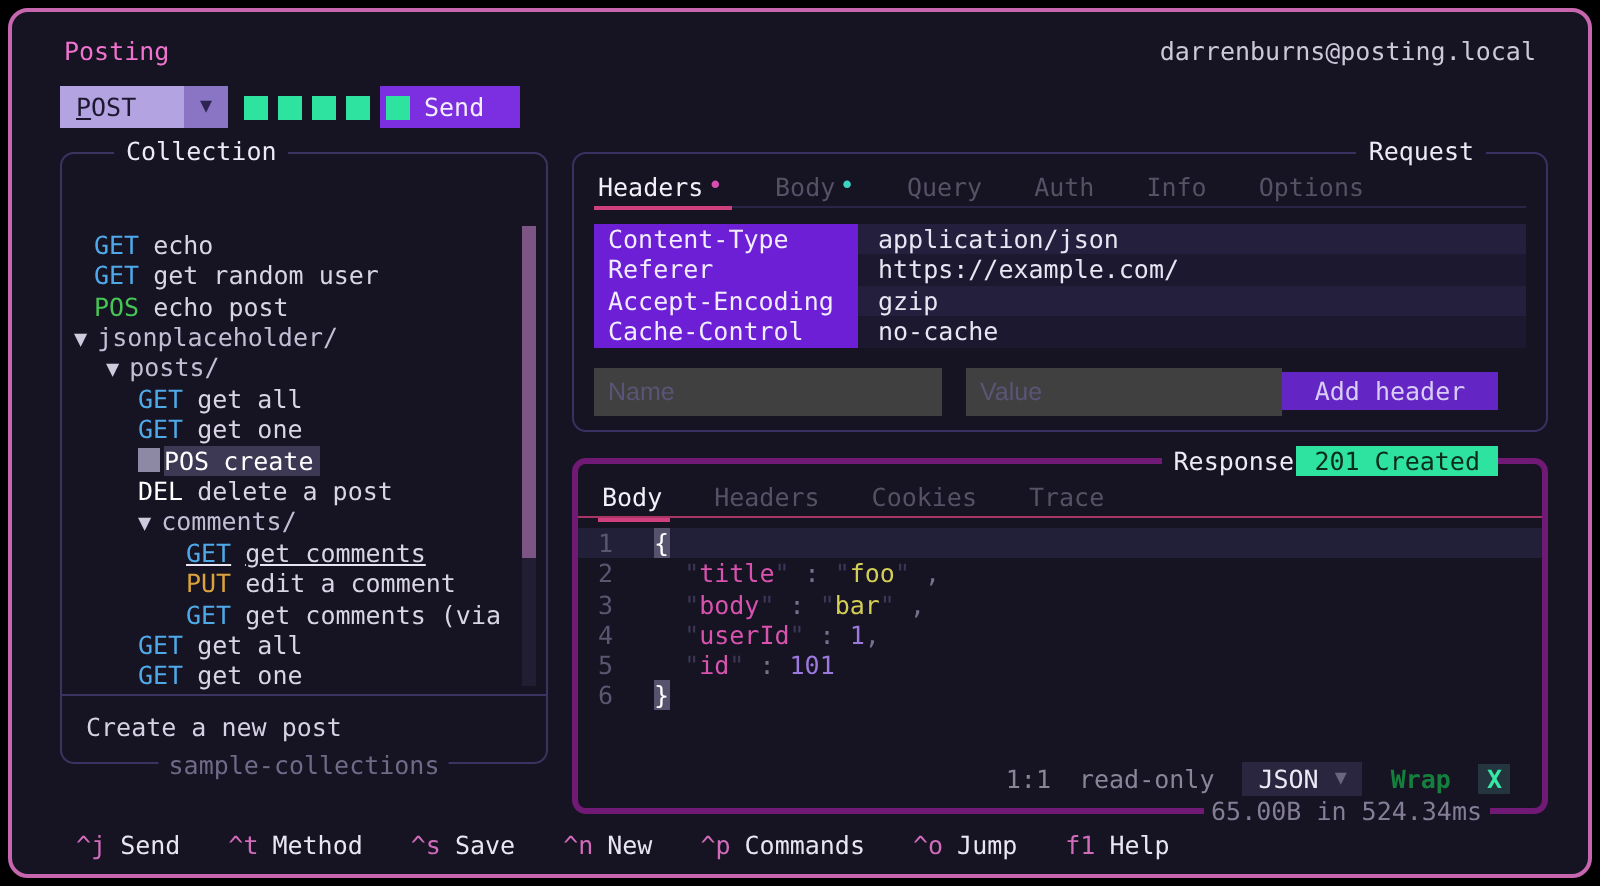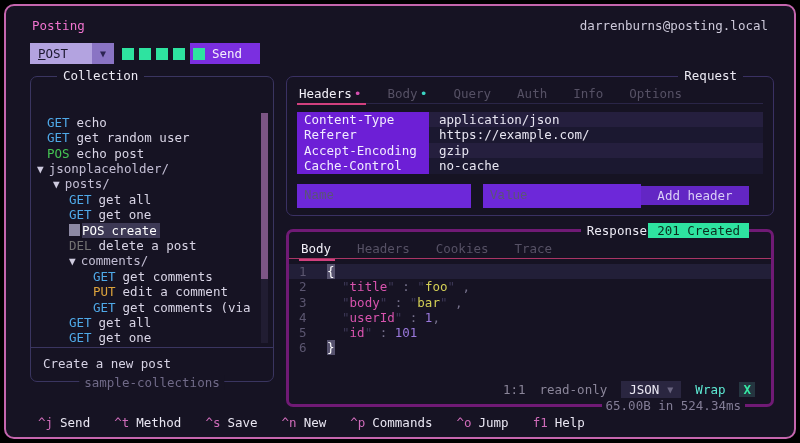--- a/index.html
+++ b/index.html
@@ -37,21 +37,21 @@
   .sidebar { width:244px; border:1px solid #3a3560; border-radius:7px; position:relative;
              display:flex; flex-direction:column; height:306px; }
   .panel-chip { position:absolute; top:-9px; background:#161323; padding:0 6px; color:#eceaf4; z-index:3; }
   .chip-collection { left:26px; }
   .tree { flex:1; padding-top:6px; overflow:hidden; position:relative;margin-top:32px; }
   .tree-row { height:15.4px; line-height:15.4px; white-space:pre; cursor:pointer; display:flex; align-items:center; }
   .row-inner { display:inline-block; padding:0 3px 0 0; }
   .m { margin-right:7px; }
   .m-get { color:#4fa9e8; }
   .m-pos { color:#45c554; }
-  .m-del { color:#737373; }
+  .m-del { color:#ffffff; }
   .m-put { color:#dca33c; }
   .req-name { color:#d9d5e6; }
   .arrow { color:#cfcbdf; margin-right:5px; font-size:11px; }
   .folder-name { color:#c3bed4; }
   .tree-row.sel .row-inner { background:#3d3955; }
   .tree-row.sel .m, .tree-row.sel .req-name { color:#ffffff; }
   .cursor-block { display:inline-block; width:11px; height:12px; background:#8d89a4; margin-right:2px; }
   .scrollbar { position:absolute; top:4px; right:5px; width:7px; bottom:4px; background:#211d32; }
   .scroll-thumb { width:100%; height:72%; background:#7c5585; }
   .sidebar-divider { border-top:1px solid #3a3560; }
@@ -70,22 +70,22 @@
   .tab.active::after { content:""; position:absolute; left:-2px; right:-4px; bottom:-2px; height:2px; background:#d1407e; }
 
   .hdr-table { margin-top:8px; }
   .hdr-row { display:flex; height:15.4px; line-height:15.4px; cursor:pointer; }
   .hdr-row:nth-child(odd)  { background:#251f3e; }
   .hdr-row:nth-child(even) { background:#1b1830; }
   .hdr-key { width:132px; background:#6d1fd6; color:#f2ecff; padding-left:7px; }
   .hdr-val { padding-left:10px; color:#e8e6f2; }
 
   .hdr-inputs { display:flex; margin-top:10px; align-items:center; }
-  .mini-input { background:#6d28d9; border:none; outline:none; height:19px; color:#e8e5f2;
-                font-family:Liberation Mono, monospace; font-size:12.5px; padding:12px 7px; }
+  .mini-input { background:#404040; border:none; outline:none; height:19px; color:#e8e5f2;
+                font-family:Liberation Sans, sans-serif; font-size:12.5px; padding:12px 7px; }
   .mini-input::placeholder { color:#5a5576; }
   .name-input { width:174px; }
   .value-input { width:158px; margin-left:12px; }
   .add-header-btn { margin-left:auto; margin-right:14px; width:120px; height:19px; background:#6326c4;
                     color:#d9cdf6; display:flex; align-items:center; justify-content:center; cursor:pointer; }
 
   .response-panel { border:3px solid #701a75; border-radius:7px; position:relative; flex:1;
                     display:flex; flex-direction:column; padding:6px 0 0 0; }
   .chip-response { right:118px; }
   .status-badge { position:absolute; top:-9px; right:22px; background:#2ee3a0; color:#0c2b1e; padding:0 9px; z-index:3; }
@@ -101,21 +101,21 @@
   .tk-q { color:#3c3756; }
   .tk-key { color:#d853ae; }
   .tk-pn { color:#76718c; }
   .tk-str { color:#d3cf55; }
   .tk-num { color:#9b79dd; }
 
   .resp-status { display:flex; justify-content:flex-end; align-items:center; gap:14px; height:22px;
                  padding-right:16px; margin-bottom:4px; color:#8a8599; }
   .fmt-select { background:#2a2640; color:#eceaf4; padding:1px 8px; display:flex; gap:8px; align-items:center; cursor:pointer; }
   .fmt-select .dd { color:#6a6580; font-size:10px; }
-  .wrap-label { color:#5eead4; }
+  .wrap-label { color:#15803d;font-weight:bold; }
   .wrap-check { background:#253540; color:#36e8a4; padding:0 4px; font-weight:bold; cursor:pointer; }
   .size-chip { position:absolute; bottom:-9px; right:26px; background:#161323; padding:0 4px; color:#837d96; white-space:nowrap; }
 
   
   .footer { height:30px; display:flex; align-items:center; gap:24px; padding-left:32px; }
   .kb { display:flex; gap:7px; cursor:pointer; white-space:nowrap; }
   .kb .key { color:#d06cba; }
   .kb .lbl { color:#e9e6f2; }
 </style>
 </head>
@@ -156,21 +156,21 @@
       <div class="tree-row" style="padding-left: 16px;"><span class="row-inner"><span class="m m-get">GET</span><span class="req-name">echo</span></span></div>
           <div class="tree-row" style="padding-left: 16px;"><span class="row-inner"><span class="m m-get">GET</span><span class="req-name">get random user</span></span></div>
           <div class="tree-row" style="padding-left: 16px;"><span class="row-inner"><span class="m m-pos">POS</span><span class="req-name">echo post</span></span></div>
           <div class="tree-row" style="padding-left: 6px;"><span class="row-inner"><span class="arrow">▼</span><span class="folder-name">jsonplaceholder/</span></span></div>
           <div class="tree-row" style="padding-left: 22px;"><span class="row-inner"><span class="arrow">▼</span><span class="folder-name">posts/</span></span></div>
           <div class="tree-row" style="padding-left: 38px;"><span class="row-inner"><span class="m m-get">GET</span><span class="req-name">get all</span></span></div>
           <div class="tree-row" style="padding-left: 38px;"><span class="row-inner"><span class="m m-get">GET</span><span class="req-name">get one</span></span></div>
           <div class="tree-row sel" style="padding-left: 38px;"><span class="cursor-block"></span><span class="row-inner"><span class="m m-pos">POS</span><span class="req-name">create</span></span></div>
           <div class="tree-row" style="padding-left: 38px;"><span class="row-inner"><span class="m m-del">DEL</span><span class="req-name">delete a post</span></span></div>
           <div class="tree-row" style="padding-left: 38px;"><span class="row-inner"><span class="arrow">▼</span><span class="folder-name">comments/</span></span></div>
-          <div class="tree-row" style="padding-left: 62px;"><span class="row-inner"><span class="m m-get">GET</span><span class="req-name">get comments</span></span></div>
+          <div class="tree-row" style="padding-left: 62px; text-decoration: underline;"><span class="row-inner"><span class="m m-get">GET</span><span class="req-name">get comments</span></span></div>
           <div class="tree-row" style="padding-left: 62px;"><span class="row-inner"><span class="m m-put">PUT</span><span class="req-name">edit a comment</span></span></div>
           <div class="tree-row" style="padding-left: 62px;"><span class="row-inner"><span class="m m-get">GET</span><span class="req-name">get comments (via</span></span></div>
           <div class="tree-row" style="padding-left: 38px;"><span class="row-inner"><span class="m m-get">GET</span><span class="req-name">get all</span></span></div>
           <div class="tree-row" style="padding-left: 38px;"><span class="row-inner"><span class="m m-get">GET</span><span class="req-name">get one</span></span></div>
           <div class="tree-row" style="padding-left: 22px;"><span class="row-inner"><span class="arrow">▼</span><span class="folder-name">users/</span></span></div>
         </div>
       <div class="sidebar-divider"></div>
       <div class="sidebar-desc">Create a new post</div>
       <span class="chip-sample">sample-collections</span>
     </div>

